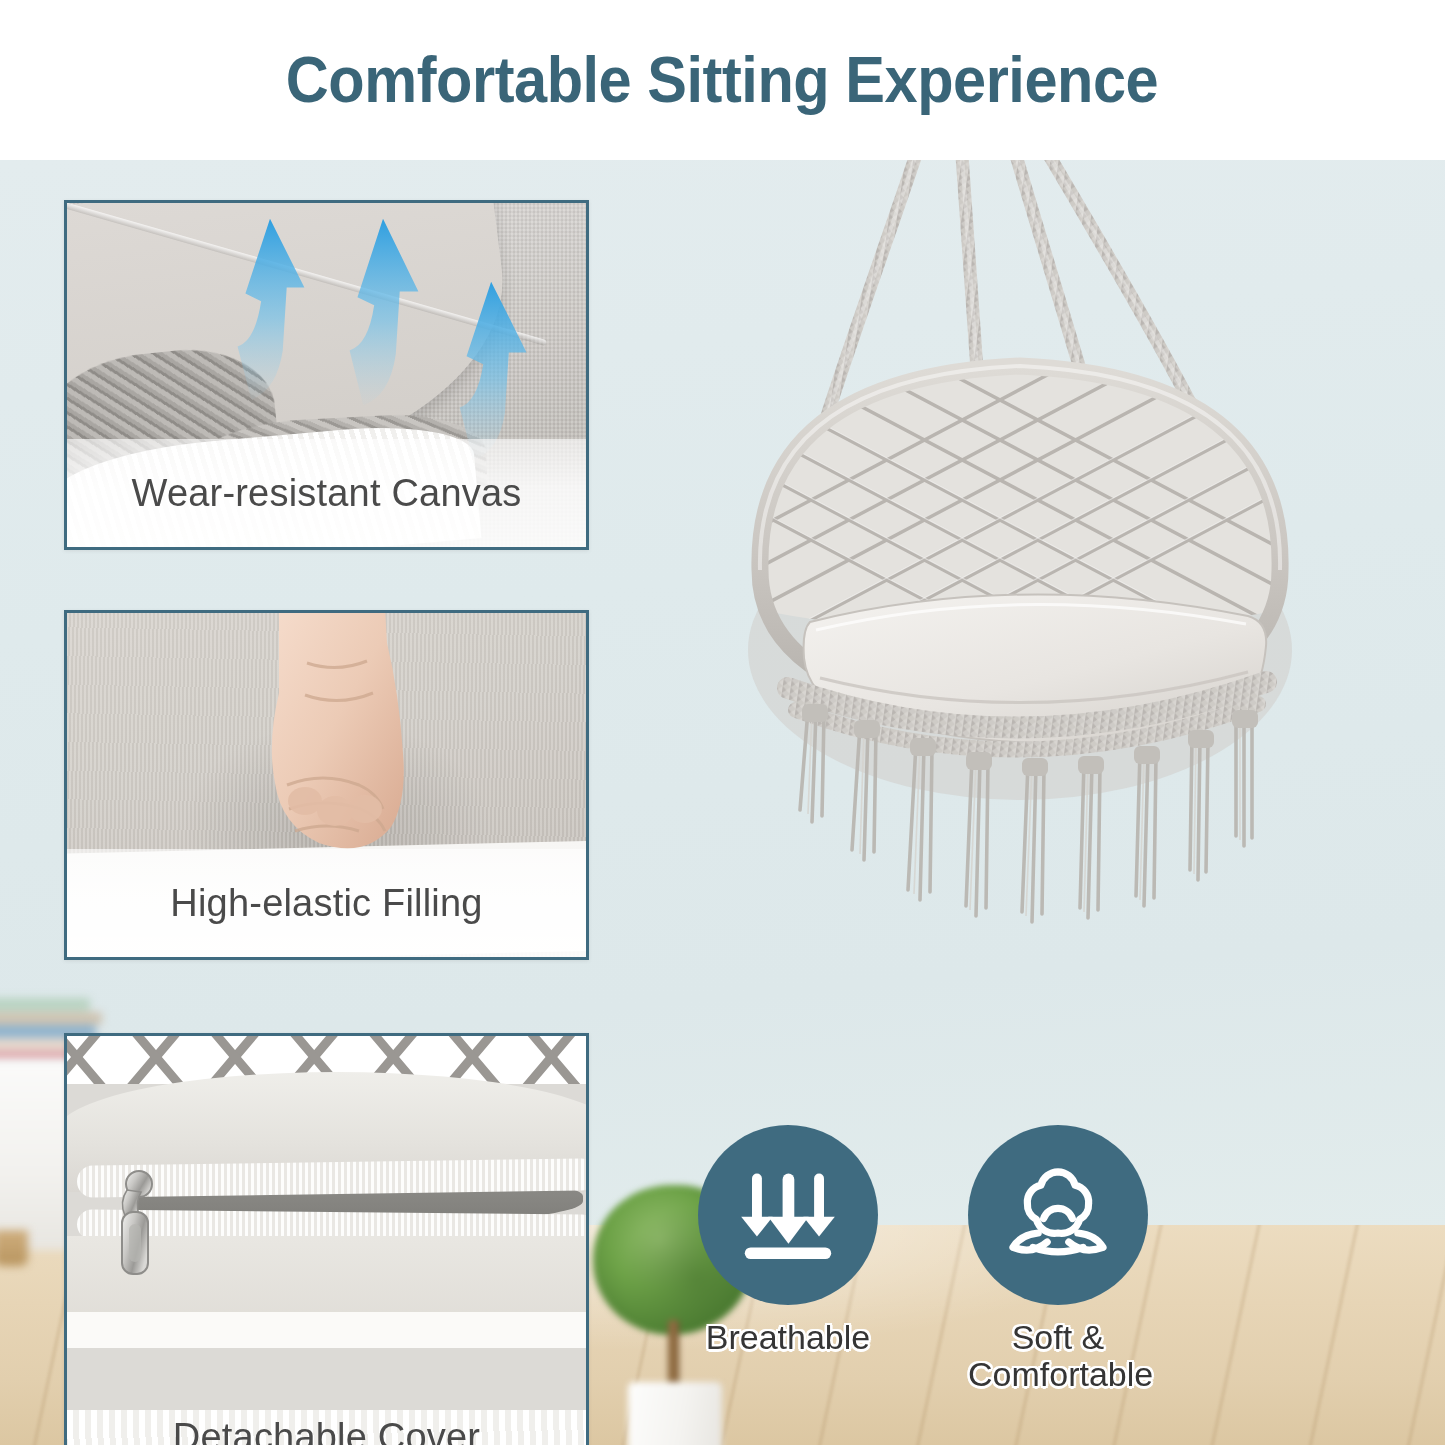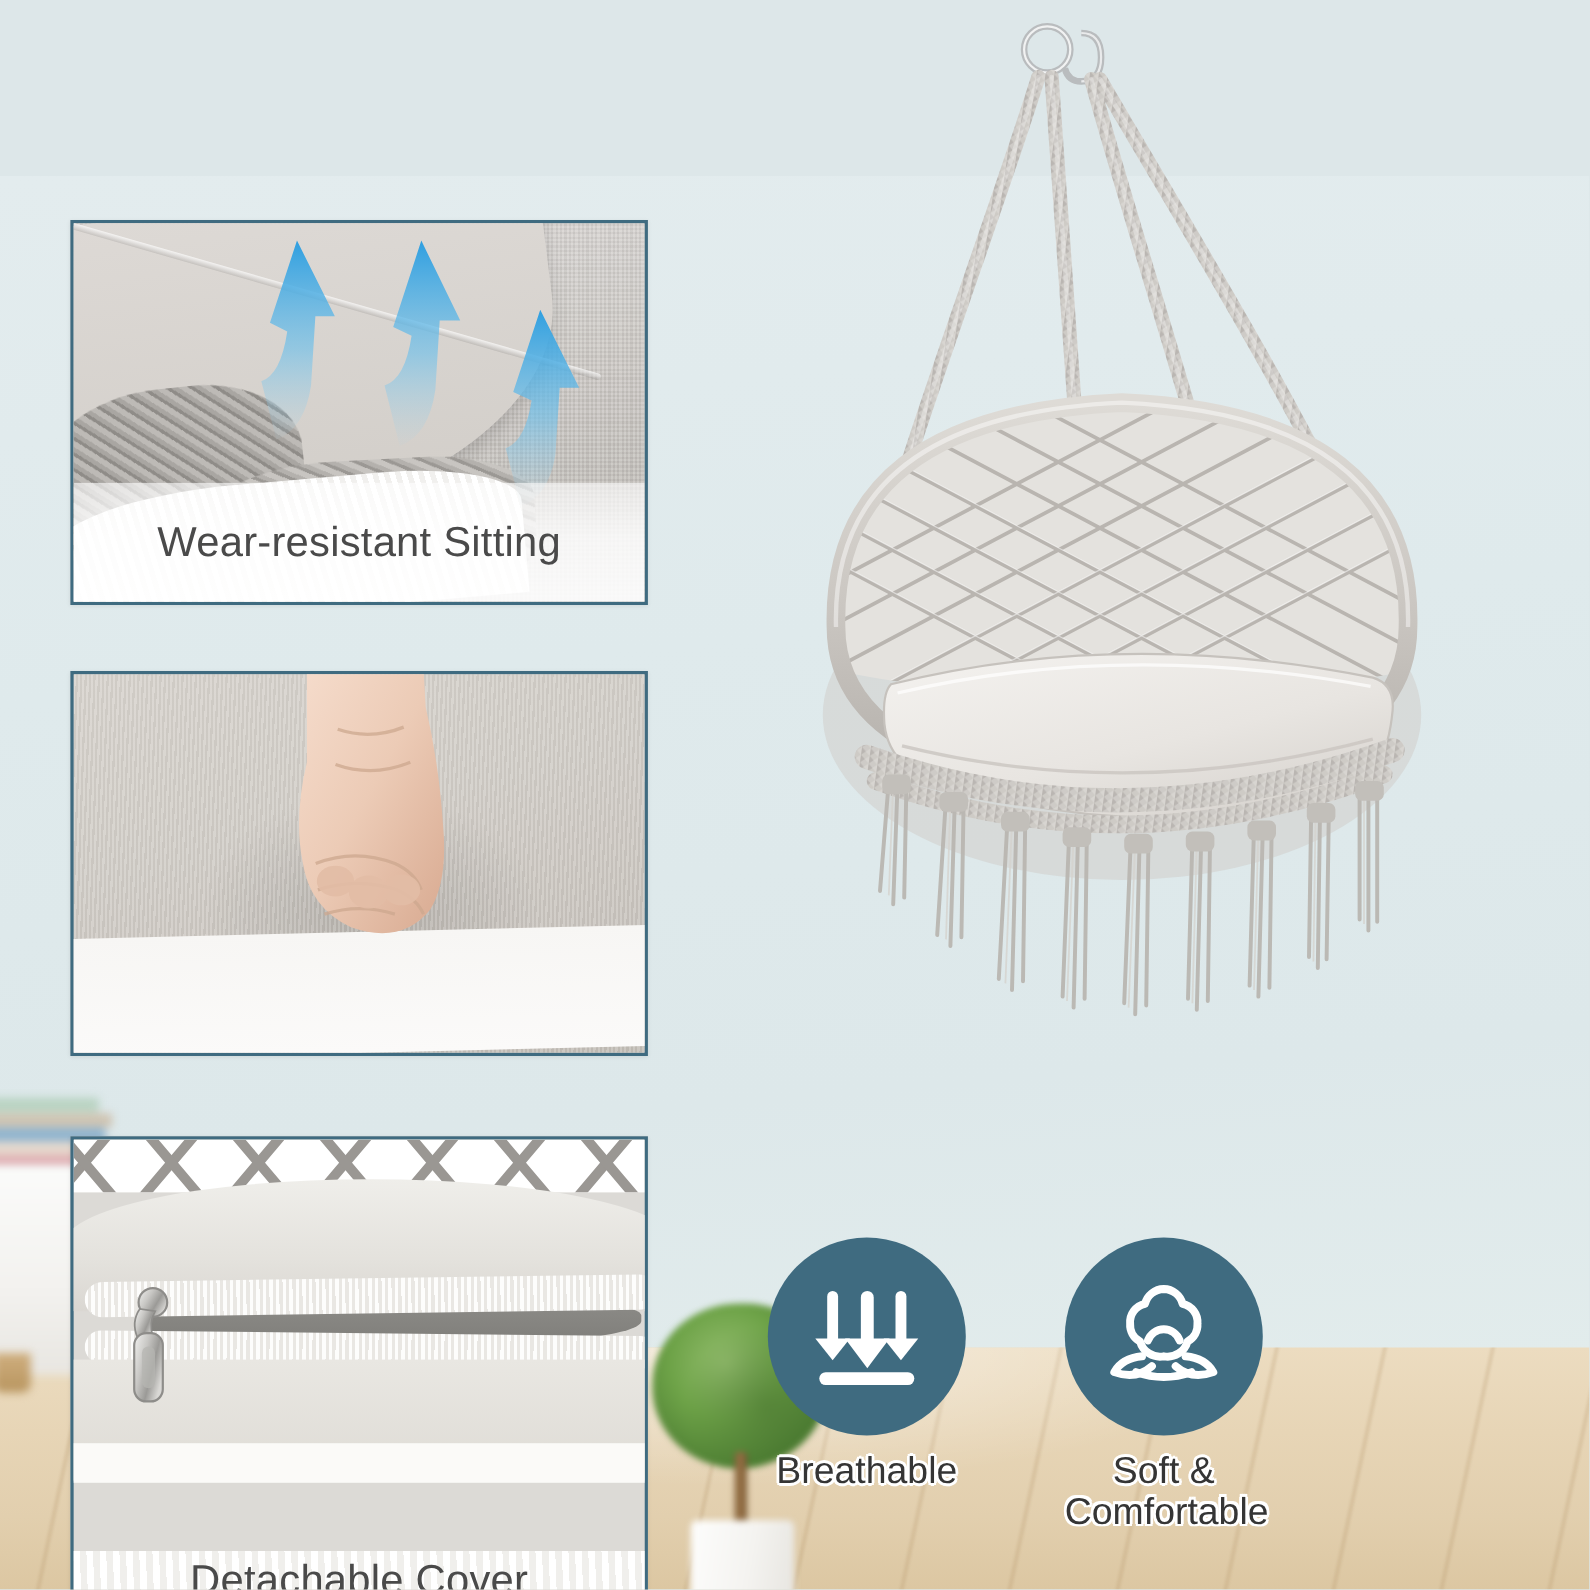--- a/index.html
+++ b/index.html
@@ -391,21 +391,21 @@
             <stop offset="0.55" stop-color="#6fc0ea" stop-opacity="0.65"></stop>
             <stop offset="1" stop-color="#9fd4ef" stop-opacity="0.05"></stop>
           </linearGradient>
         </defs>
         <path d="M205 16 L240 86 L222 86 L218 150 Q212 190 186 200 L172 146 Q190 140 196 100 L180 92 Z" fill="url(#airG)"></path>
         <path d="M320 16 L356 90 L337 90 L333 154 Q327 196 300 206 L286 150 Q305 144 311 104 L294 96 Z" fill="url(#airG)"></path>
         <path d="M430 80 L466 152 L448 152 L444 214 Q438 252 412 262 L398 208 Q416 202 422 164 L405 156 Z" fill="url(#airG)"></path>
       </svg>
     </div>
     <div class="panel-caption">
-      <span class="caption-text">Wear-resistant Sitting</span>
+      <span class="caption-text">Wear-resistant Canvas</span>
     </div>
   </div>
 
   <div class="panel panel-2">
     <div class="panel-photo">
       <div class="fabric2"></div>
       <div class="p2-white-strip"></div>
       <div class="fist">
         <svg viewBox="0 0 200 290" xmlns="http://www.w3.org/2000/svg">
           <defs>
@@ -424,20 +424,23 @@
             <path d="M80 60 Q110 70 140 58"></path>
             <path d="M78 92 Q112 104 146 90"></path>
           </g>
           <g fill="#e3bda6" opacity="0.9">
             <ellipse cx="78" cy="198" rx="17" ry="14"></ellipse>
             <ellipse cx="108" cy="208" rx="18" ry="15"></ellipse>
             <ellipse cx="138" cy="206" rx="17" ry="14"></ellipse>
           </g>
         </svg>
       </div>
+    </div>
+    <div class="panel-caption">
+      <span class="caption-text">High-elastic Filling</span>
     </div>
   </div>
 
   <div class="panel panel-3">
     <div class="panel-photo">
       <div class="p3-bg"></div>
       <div class="p3-net">
         <svg width="100%" height="48" viewBox="0 0 525 48" preserveAspectRatio="none" xmlns="http://www.w3.org/2000/svg">
           <g stroke="#9a9793" stroke-width="9" fill="none" stroke-linecap="round">
             <path d="M-20 56 L40 -14 M60 56 L120 -14 M140 56 L200 -14 M220 56 L280 -14
@@ -515,14 +518,17 @@
           </g>
         </svg>
       </div>
       <div class="badge-label">Soft &amp;
 Comfortable</div>
     </div>
 
 
   </div>
 
+  <div class="header">
+    <div class="header-title">Comfortable Sitting Experience</div>
+  </div>
 
 </div>
 
 </body></html>

